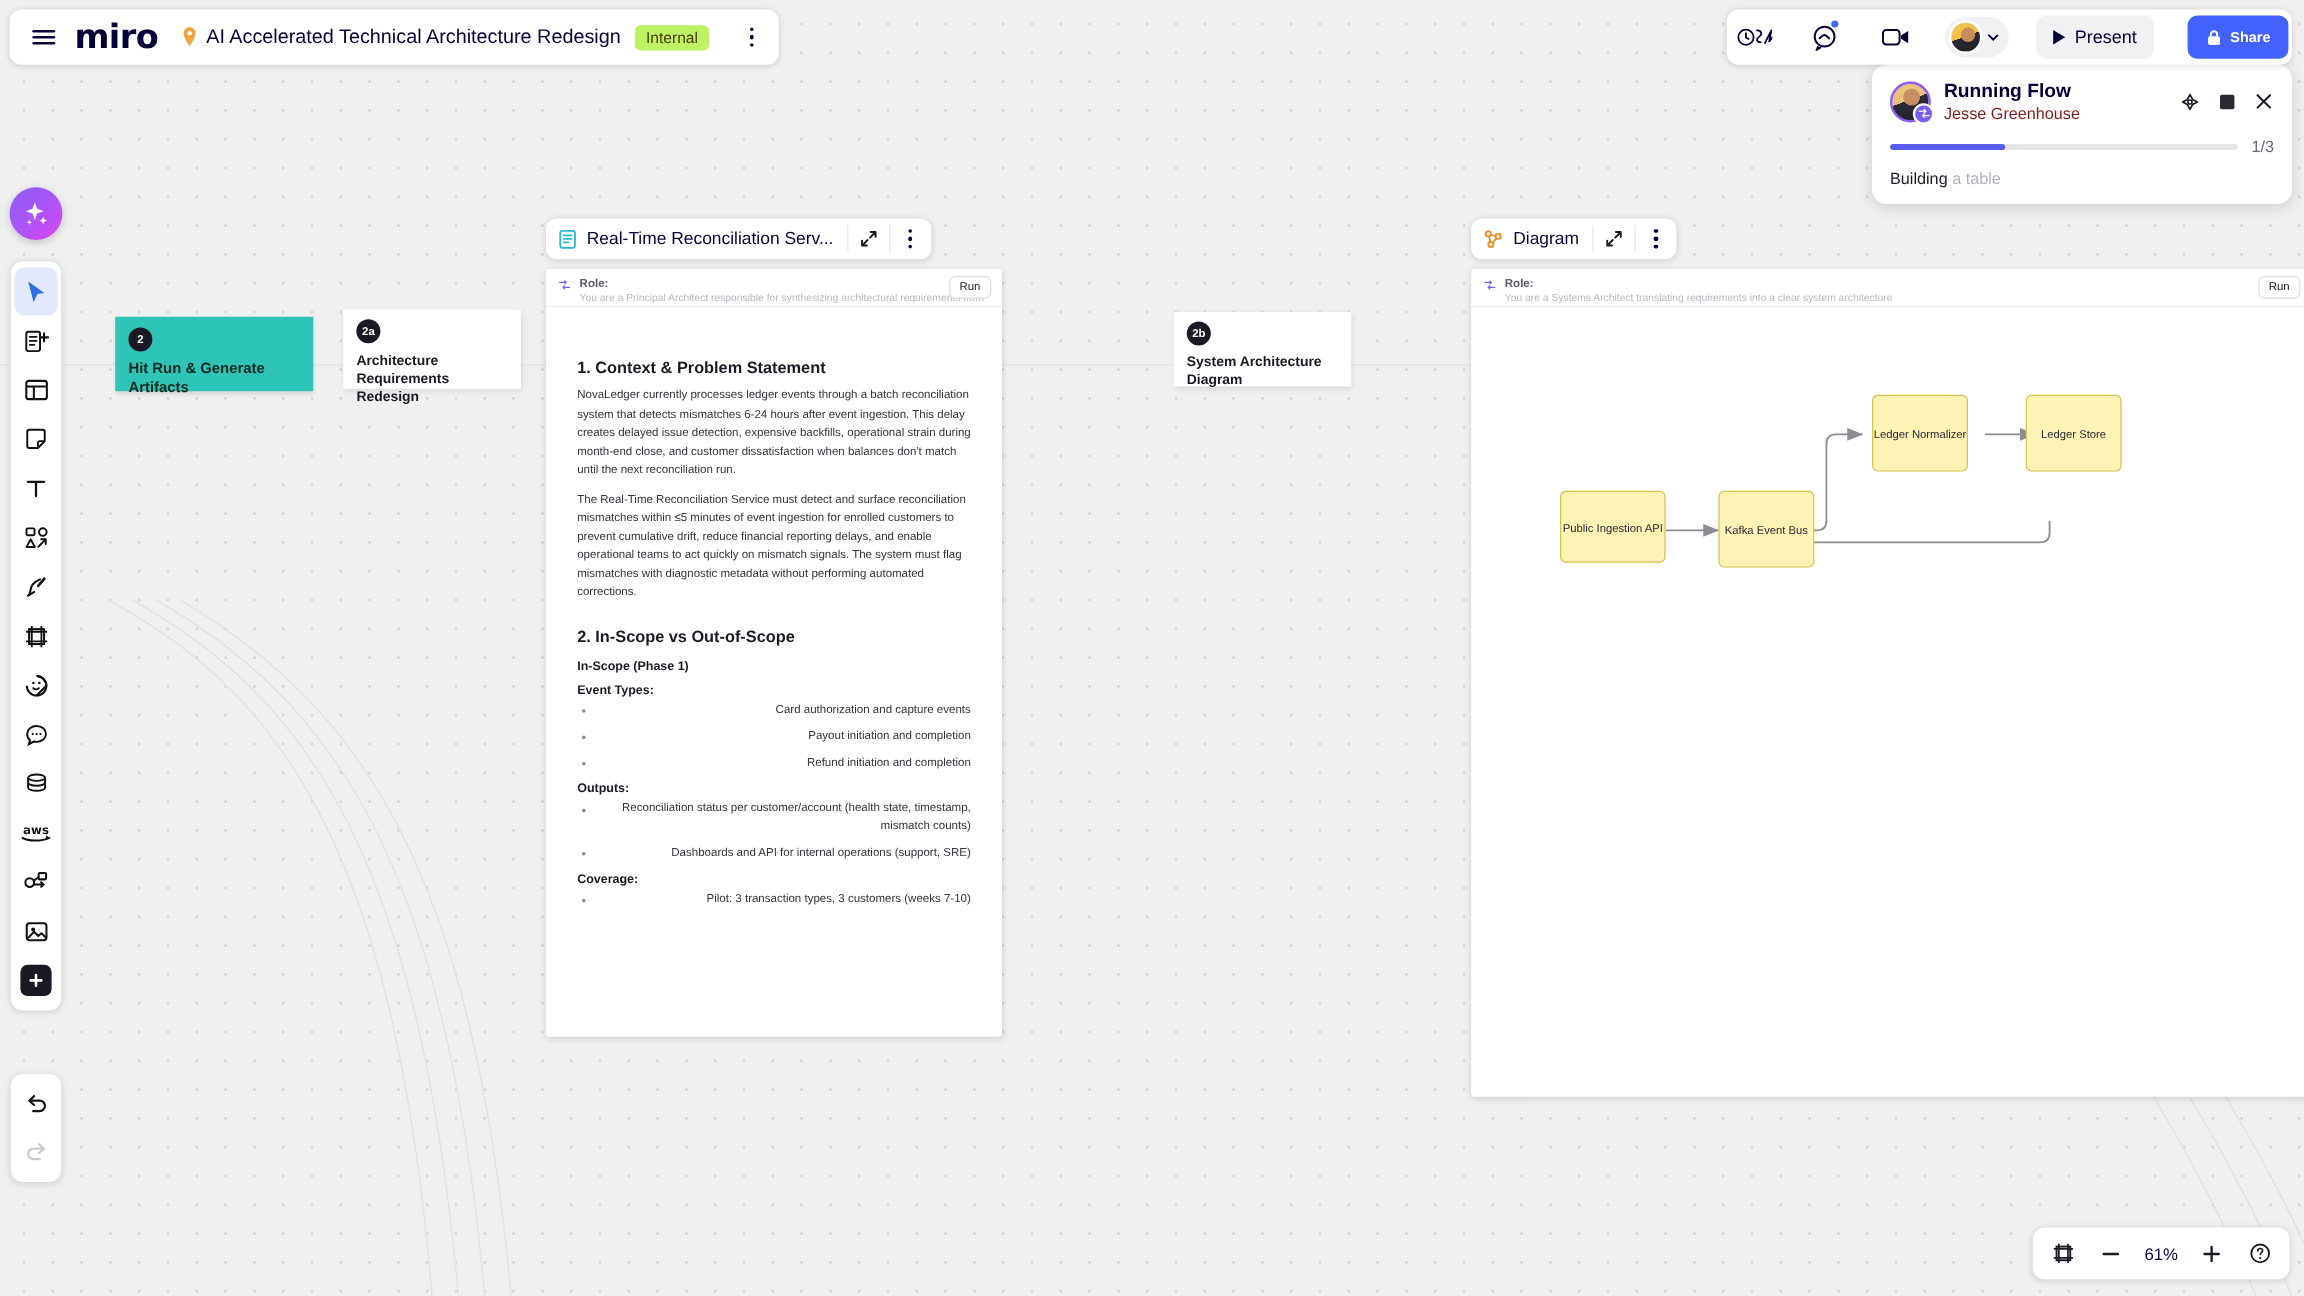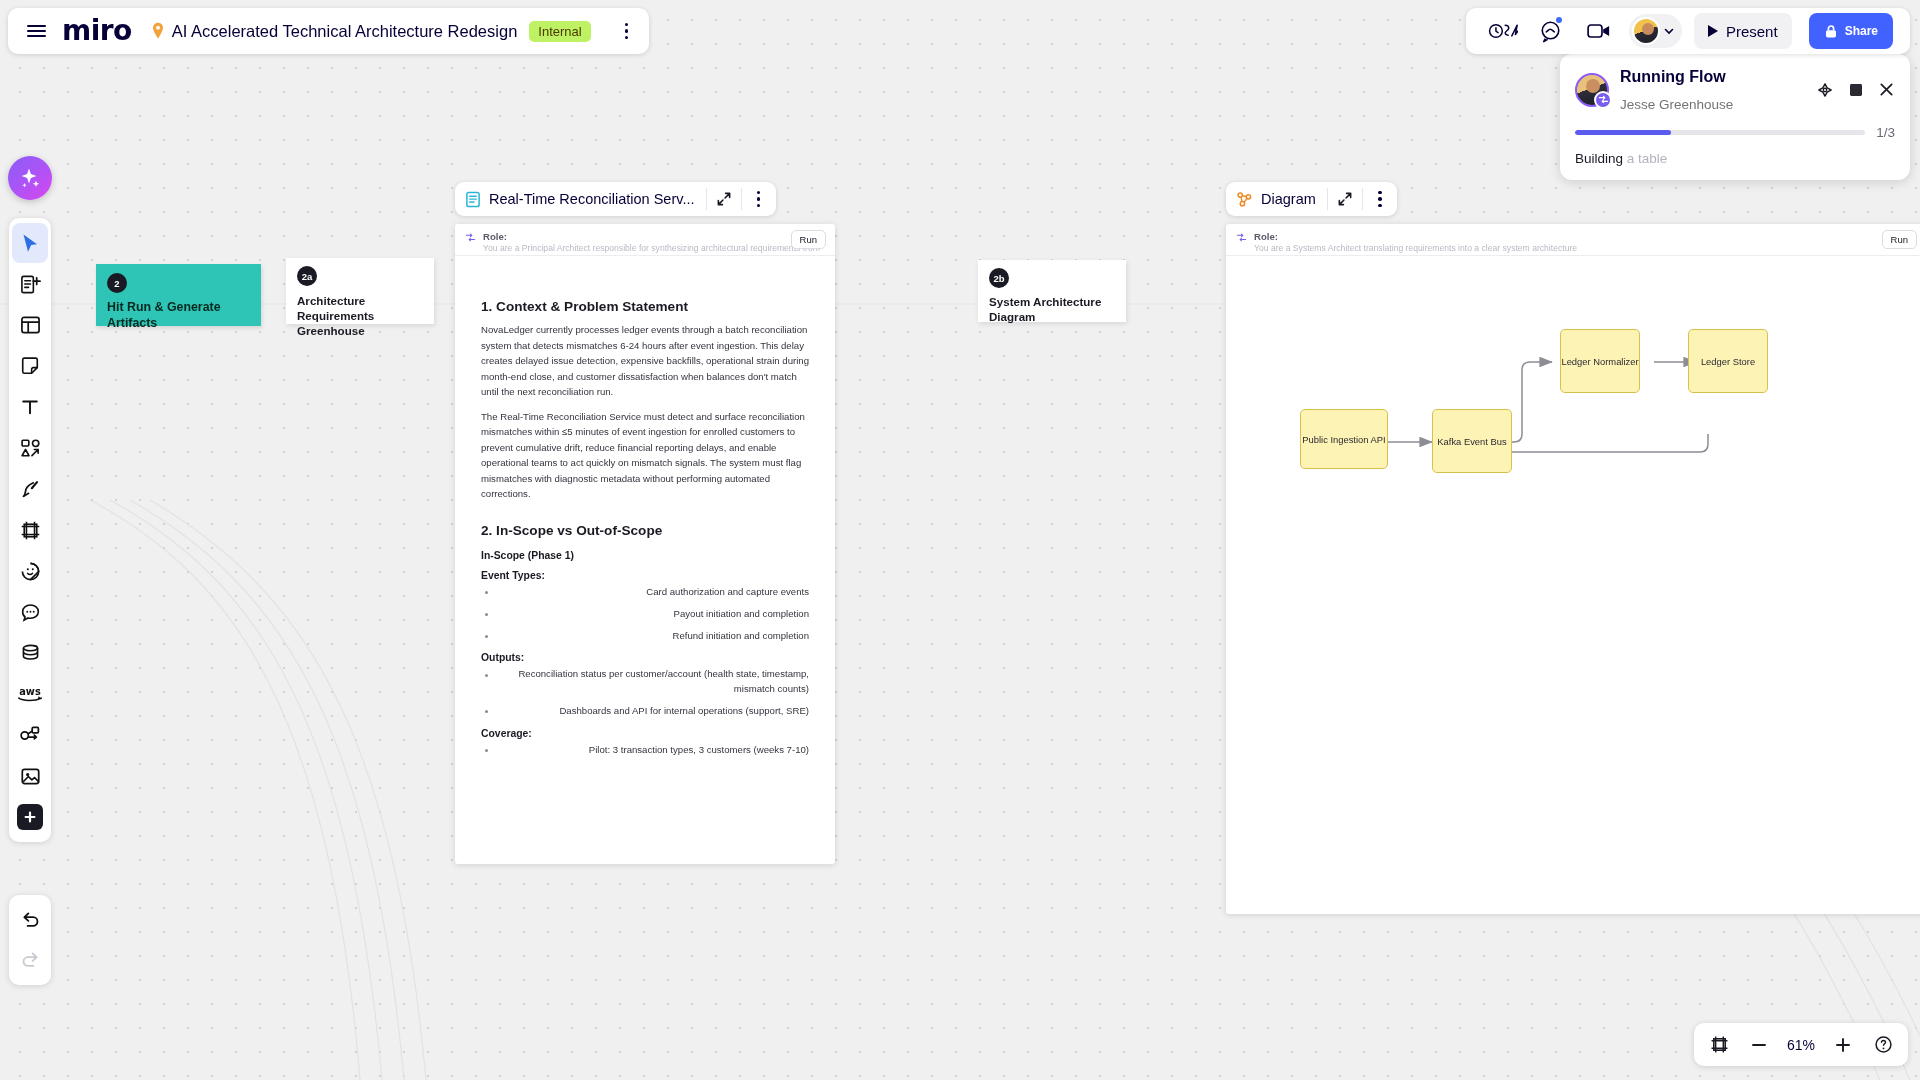--- a/index.html
+++ b/index.html
@@ -52,22 +52,22 @@
     font-size: 13px; padding: 3px 9px; border-radius: 5px;
     margin-left: 12px; white-space: nowrap;
   }
   .kebab { display:flex; flex-direction:column; gap:3px; align-items:center; }
   .kebab i { width:3.6px; height:3.6px; border-radius:50%; background:#050038; display:block; }
 
   
   #topright {
     position: absolute; top: 8px; right: 10px; height: 46px;
     background: #fff; border-radius: 10px;
-    display: flex; align-items: center; gap: 8px;
-    padding: 0 17px;
+    display: flex; align-items: center; gap: 19px;
+    padding: 0 3px;
     box-shadow: 0 1px 5px rgba(0,0,0,.14);
     z-index: 40;
   }
   .tr-icon {
     width: 40px; height: 36px; border-radius: 8px;
     display: flex; align-items: center; justify-content: center;
     cursor: pointer; position: relative;
   }
   .blue-dot {
     position:absolute; top:4px; right:9px; width:6px; height:6px;
@@ -144,21 +144,21 @@
     border:2px solid #8b5cf6;
   }
   .fp-avatar::after{
     content:"";position:absolute;left:9px;top:4px;width:14px;height:14px;border-radius:50%;background:#c98f61;
   }
   .fp-badge{
     position:absolute; right:-5px; bottom:-4px; width:18px;height:18px;border-radius:50%;
     background:#7b5cf0; border:2px solid #fff; display:flex;align-items:center;justify-content:center;
   }
   .fp-title{ font-size:16px; font-weight:700; color:#050038; line-height:1.2;}
-  .fp-sub{ font-size:13.5px; color:#737373; margin-top:11px;}
+  .fp-sub{ font-size:13.5px; color:#7f1d1d; margin-top:1px;}
   .fp-actions{ margin-left:auto; display:flex; align-items:center; gap:14px;}
   .fp-ic{ cursor:pointer; display:flex; align-items:center; justify-content:center;}
   .fp-progrow{ display:flex; align-items:center; gap:11px; margin-top:13px;}
   .fp-track{ flex:1; height:5px; border-radius:3px; background:#e6e6ea; overflow:hidden;}
   .fp-fill{ height:100%; background:#5b5bf0; border-radius:3px;}
   .fp-count{ font-size:13.5px; color:#6b6b78;}
   .fp-status{ margin-top:11px; font-size:13.5px;}
   .fp-status b{ font-weight:400; color:#1a1a24;}
   .fp-status span{ color:#b3b3bd;}
 
@@ -511,21 +511,21 @@
     <b>Building</b><span> a table</span>
   </div>
 </div>
 
 <div id="sticky-teal">
   <div class="num-badge">2</div>
   <div class="lbl">Hit Run &amp; Generate Artifacts</div>
 </div>
 <div id="card-2a">
   <div class="num-badge">2a</div>
-  <div class="lbl">Architecture Requirements Greenhouse</div>
+  <div class="lbl">Architecture Requirements Redesign</div>
 </div>
 <div id="card-2b">
   <div class="num-badge">2b</div>
   <div class="lbl">System Architecture Diagram</div>
 </div>
 
 <div class="widget-header" style="left:455px; top:182px">
   <div class="wh-title">
     <svg width="16" height="17" viewBox="0 0 17 18">
       <rect x="2" y="1.5" width="13" height="15" rx="2" fill="none" stroke="#2bb6d6" stroke-width="1.6"></rect>

